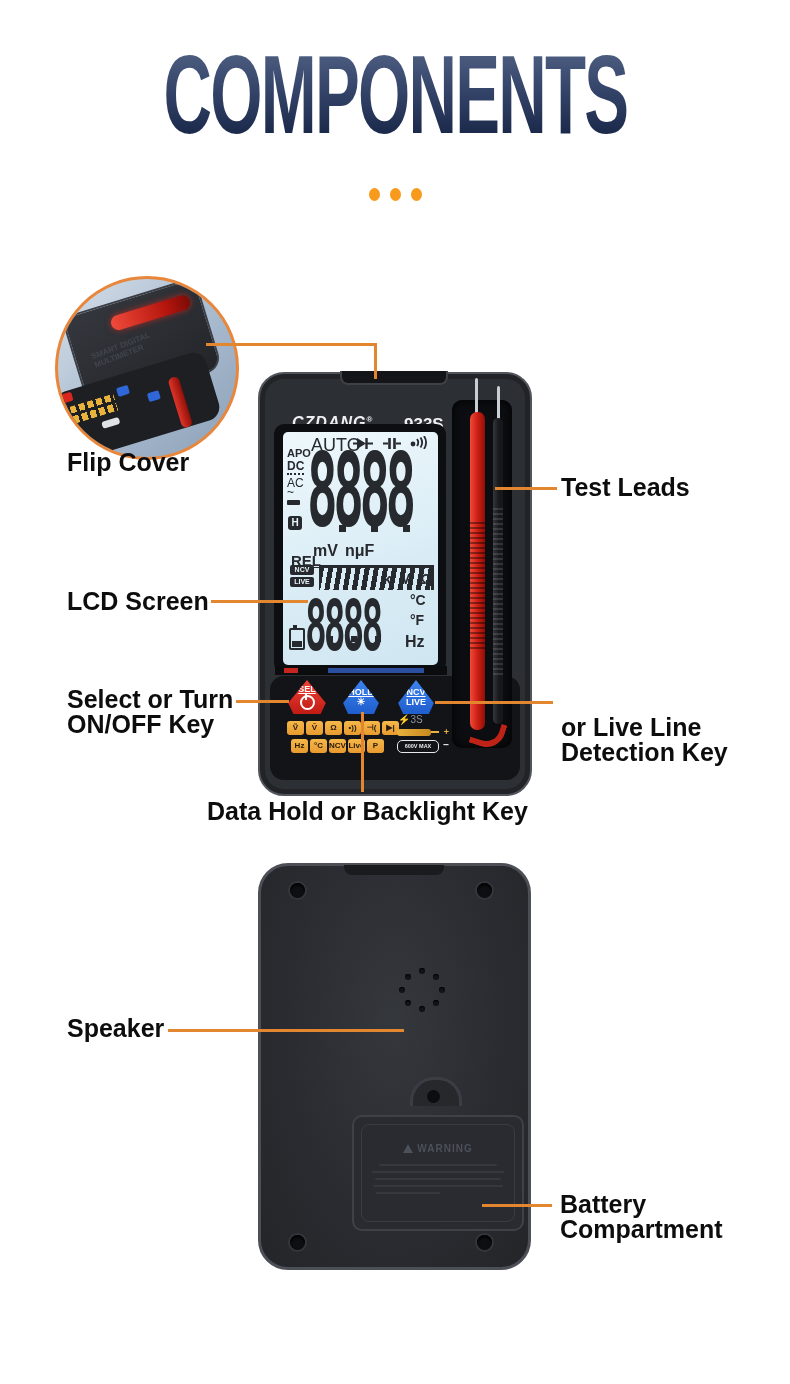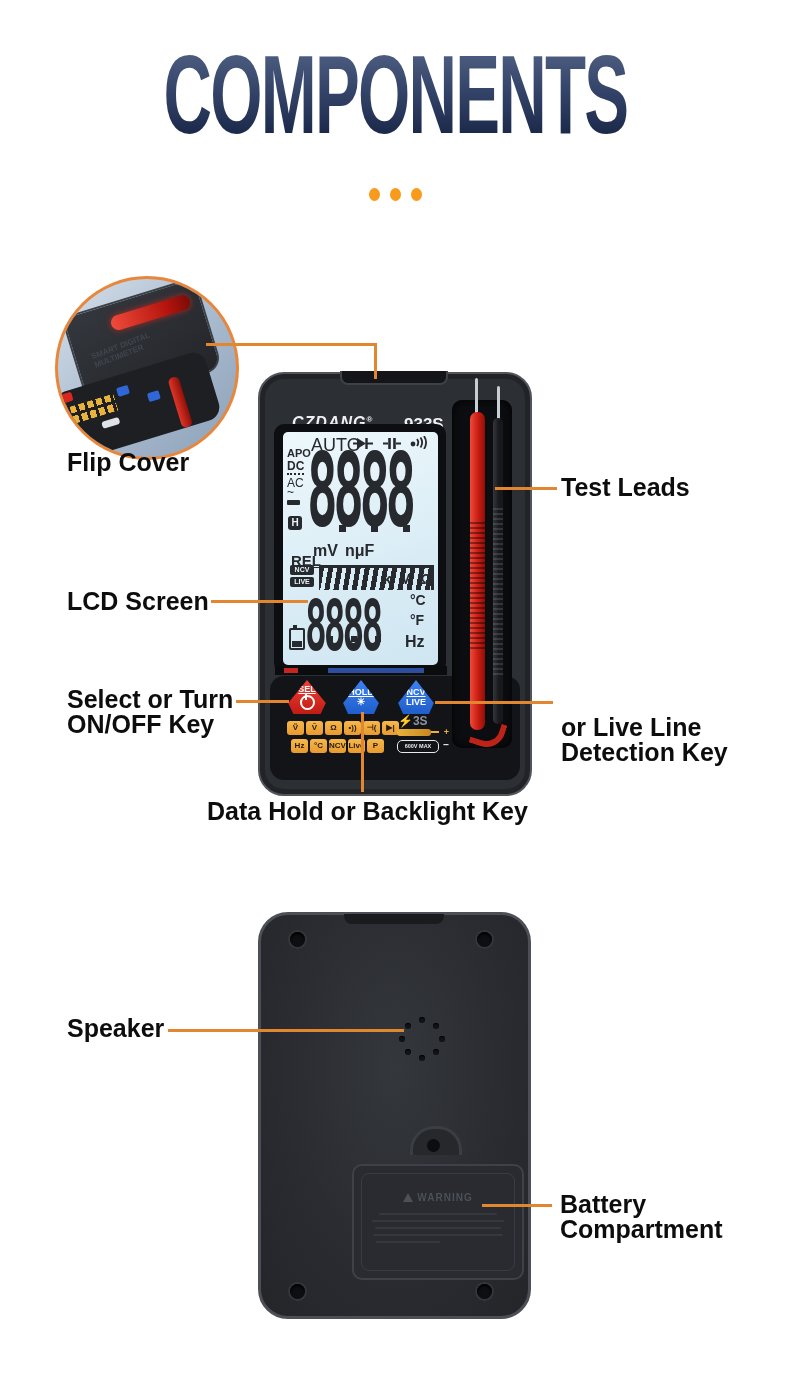--- a/index.html
+++ b/index.html
@@ -92,21 +92,21 @@
   .btn .t{font-size:9px;line-height:10px;text-decoration:underline;}
   .btn .t2{font-size:9px;line-height:10px;}
   .btn-sel{left:29px;width:40px;background:linear-gradient(180deg,#f04136,#c01b14);}
   .btn-hold{left:84px;width:38px;background:linear-gradient(180deg,#3b82f0,#1f5ecc);}
   .btn-ncv{left:139px;width:38px;background:linear-gradient(180deg,#3b82f0,#1f5ecc);}
   .pwr{width:11px;height:11px;border:2px solid #fff;border-radius:50%;position:relative;margin-top:1px;}
   .pwr::after{content:"";position:absolute;left:3.5px;top:-4px;width:2px;height:7px;background:#fff;box-shadow:0 0 0 1.5px rgba(192,27,20,0);}
   .sun{font-size:10px;line-height:10px;}
   .skey{position:absolute;width:17px;height:14px;background:linear-gradient(180deg,#f6b84a,#e89a2e);
         border-radius:3px;color:#26190a;font-size:8px;font-weight:700;text-align:center;line-height:14px;}
-  .time3s{position:absolute;left:140px;top:342px;color:#8d939c;font-size:12px;font-weight:700;}
+  .time3s{position:absolute;left:140px;top:342px;color:#8d939c;font-size:10px;font-weight:400;}
   .fusebox{position:absolute;left:139px;top:355px;width:54px;height:30px;}
   .fuse-y{position:absolute;left:0;top:2px;width:34px;height:7px;background:linear-gradient(90deg,#e8b23c,#c8891f);border-radius:3px;}
   .fuse-y::after{content:"";position:absolute;right:-8px;top:2px;width:8px;height:2px;background:#e8b23c;}
   .fuse-plus{position:absolute;right:2px;top:0px;color:#e8b23c;font-size:9px;font-weight:700;}
   .fuse-w{position:absolute;left:0;top:13px;width:40px;height:11px;border:1px solid #e6e9ed;border-radius:5px;
           color:#e6e9ed;font-size:5.5px;font-weight:700;text-align:center;line-height:10px;letter-spacing:0;}
   .fuse-minus{position:absolute;right:2px;top:12px;color:#e6e9ed;font-size:10px;font-weight:700;}
   .bay{position:absolute;left:194px;top:28px;width:60px;height:348px;background:#0c0d10;border-radius:10px;
        box-shadow:inset 0 0 10px #000;}
   .tip{position:absolute;width:3px;background:#c9ced4;border-radius:2px;}
@@ -296,21 +296,21 @@
     <div class="tip" style="left:239px;top:14px;height:34px;"></div>
     <div class="probe-red">
         <div class="rib"></div>
       </div>
     <div class="probe-blk">
         <div class="rib"></div>
       </div>
     <div class="hook"></div>
   </div>
 
-  <div class="dev" style="left:258px;top:912px;width:273px;height:407px;">
+  <div class="dev" style="left:258px;top:863px;width:273px;height:407px;">
     <div class="db-body"></div>
     <div class="db-tab"></div>
     <div class="screw" style="left:32px;top:20px;"></div>
     <div class="screw" style="left:219px;top:20px;"></div>
     <div class="screw" style="left:32px;top:372px;"></div>
     <div class="screw" style="left:219px;top:372px;"></div>
 
     <div class="spk-dot" style="left:161px;top:105px;"></div>
     <div class="spk-dot" style="left:175px;top:111px;"></div>
     <div class="spk-dot" style="left:181px;top:124px;"></div>

